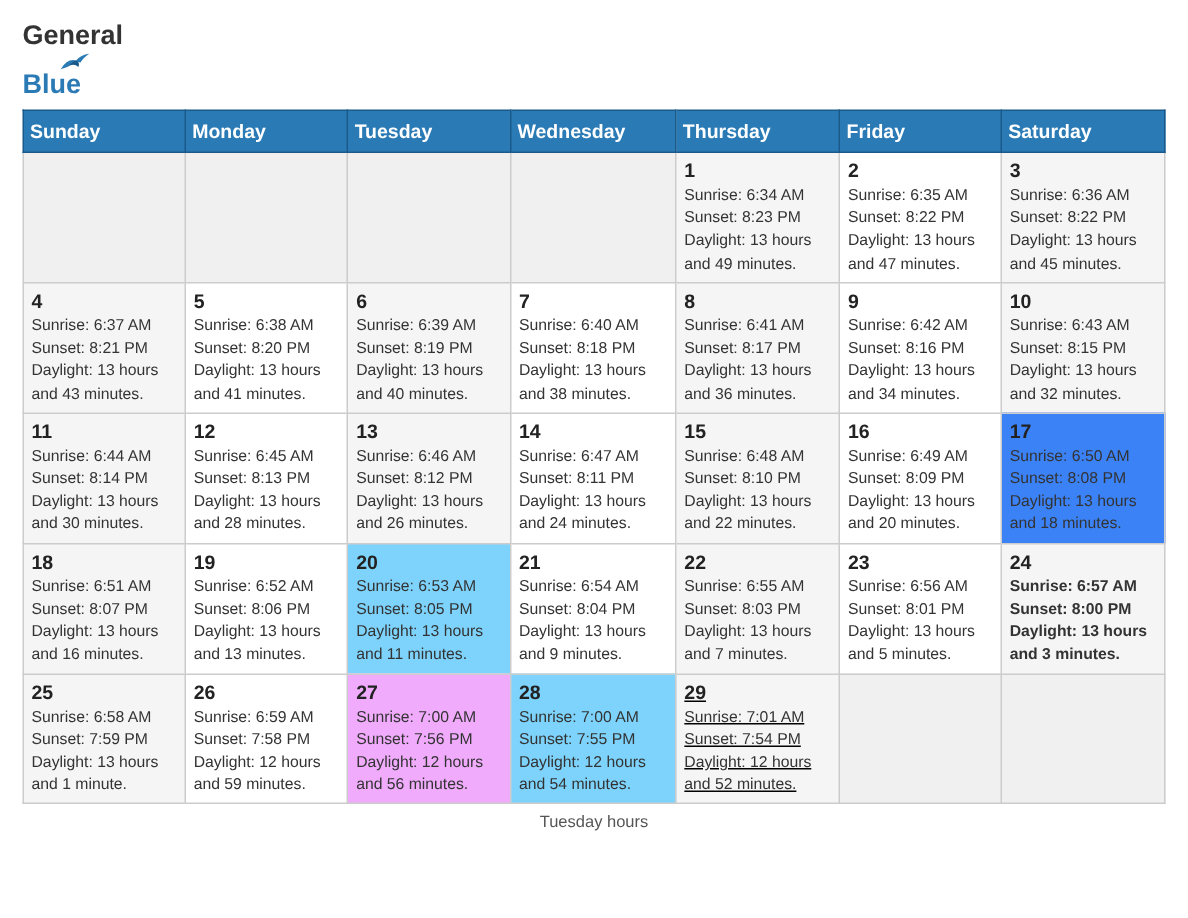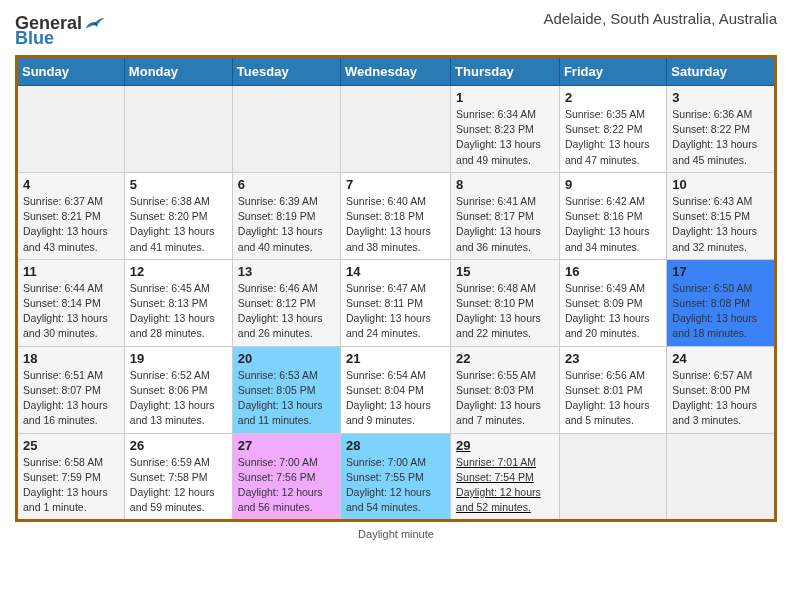--- a/index.html
+++ b/index.html
@@ -21,20 +21,21 @@
       flex-direction: column;
       align-items: flex-start;
       margin-top: 4px;
     }
     .logo-text {
       display: flex;
       align-items: center;
       font-size: 18px;
       font-weight: bold;
       line-height: 1;
+      flex-direction: column;
     }
     .logo-general { color: #333; font-weight: bold; }
     .logo-bird {
       width: 22px;
       height: 18px;
       margin-left: 2px;
     }
     .title-block { text-align: right; }
     .main-title {
       font-size: 36px;
@@ -42,21 +43,21 @@
       color: #222;
       line-height: 1.1;
     }
     .subtitle {
       font-size: 15px;
       color: #444;
     }
     .calendar {
       width: 100%;
       border-collapse: collapse;
-      border: 3px solid #a16207;
+      border: 1px solid #a16207;
       font-size: 11px;
     }
     .calendar thead th {
       background-color: #2a7ab5;
       color: #fff;
       font-size: 13px;
       font-weight: bold;
       padding: 6px 4px;
       border: 1px solid #1a5a8a;
       text-align: left;
@@ -105,21 +106,20 @@
     <div class="logo-text">
       <span class="logo-general">General</span>
       <svg class="logo-bird" viewBox="0 0 30 22" xmlns="http://www.w3.org/2000/svg">
         <path d="M2,18 Q8,8 16,10 Q20,5 28,4 Q22,8 20,12 Q14,10 8,16 Z" fill="#2a7ab5"></path>
         <path d="M16,10 Q20,12 18,16 Q14,12 8,16 Q12,11 16,10 Z" fill="#1a5a8a"></path>
       </svg>
     </div>
     <span style="color:#2a7ab5;font-weight:bold;font-size:18px;margin-top:-4px;">Blue</span>
   </div>
   <div class="title-block">
-    <div class="subtitle">Adelaide, South Australia, Australia</div>
   </div>
 </div>
 
 <table class="calendar">
   <thead>
     <tr id="weekday-header">
         <th>Sunday</th>
         <th>Monday</th>
         <th>Tuesday</th>
         <th>Wednesday</th>
@@ -296,21 +296,21 @@
         </td>
         <td style="background: rgb(255, 255, 255);">
           <span class="day-number">23</span>
           <div class="day-detail" style="white-space: pre-line;">Sunrise: 6:56 AM
 Sunset: 8:01 PM
 Daylight: 13 hours
 and 5 minutes.</div>
         </td>
         <td style="background: rgb(245, 245, 245);">
           <span class="day-number">24</span>
-          <div class="day-detail" style="white-space: pre-line;">Sunrise: 6:57 AM
+          <div class="day-detail" style="white-space: pre-line; font-weight: bold;">Sunrise: 6:57 AM
 Sunset: 8:00 PM
 Daylight: 13 hours
 and 3 minutes.</div>
         </td>
       </tr>
       <tr>
         <td style="background: rgb(245, 245, 245);">
           <span class="day-number">25</span>
           <div class="day-detail" style="white-space: pre-line;">Sunrise: 6:58 AM
 Sunset: 7:59 PM
@@ -344,13 +344,13 @@
 Sunset: 7:54 PM
 Daylight: 12 hours
 and 52 minutes.</div>
         </td>
         <td class="empty" style="background: rgb(240, 240, 240);"></td>
         <td class="empty" style="background: rgb(240, 240, 240);"></td>
       </tr>
     </tbody>
 </table>
 
-<div class="footer-note">Daylight minute</div>
+<div class="footer-note">Tuesday hours</div>
 
 </body></html>

